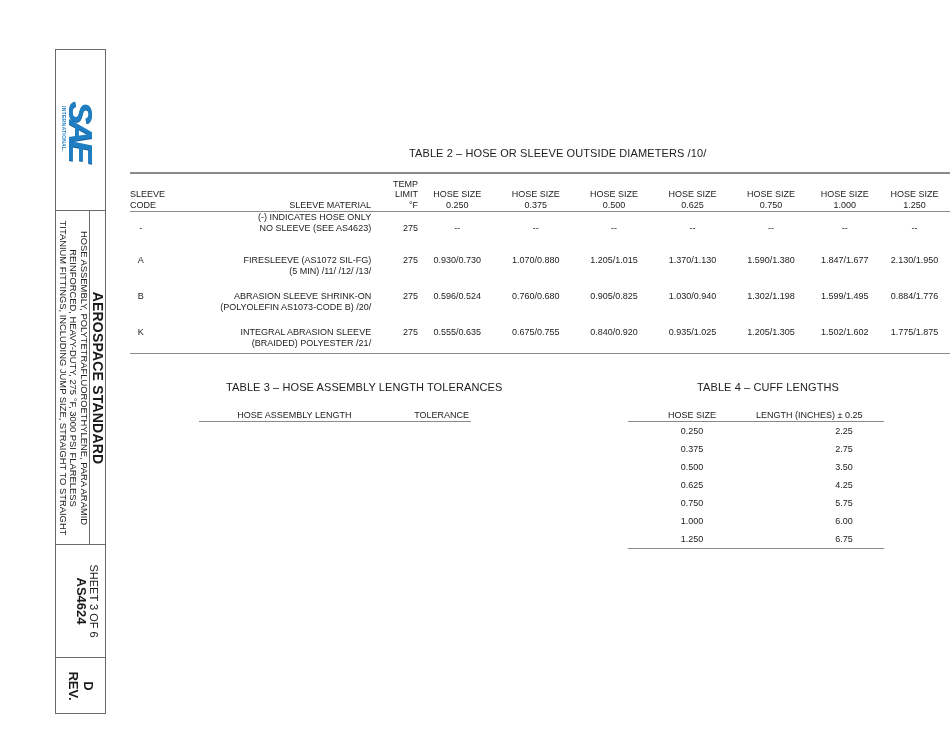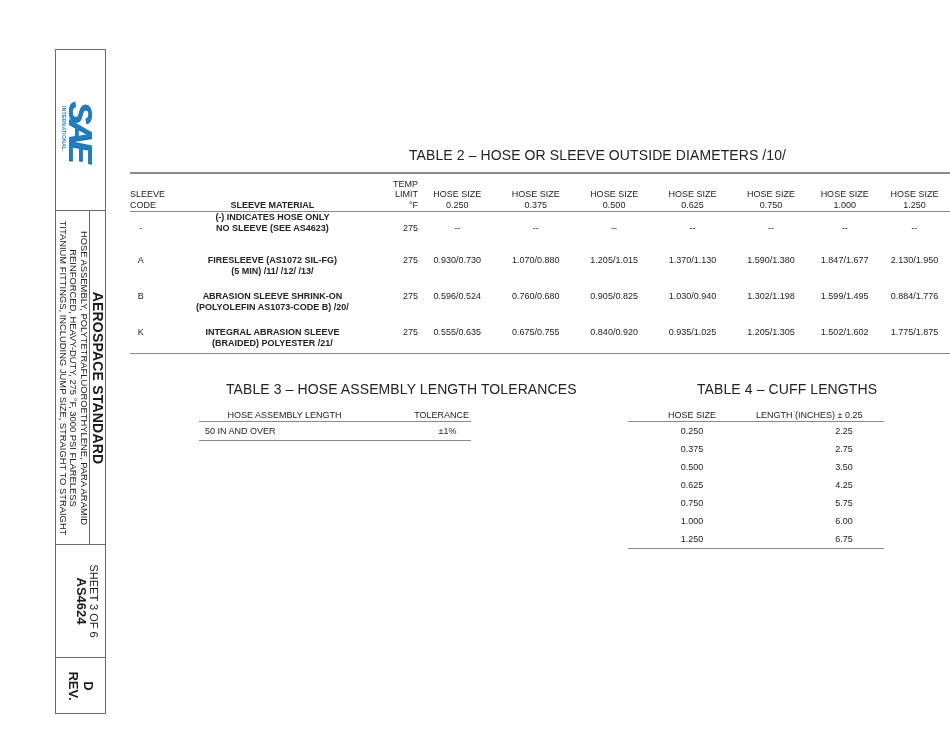--- a/index.html
+++ b/index.html
@@ -35,30 +35,30 @@
   }
   .logo-sub { font-size: 5px; font-weight: bold; color: #1f7ec2; letter-spacing: 0.3px; writing-mode: horizontal-tb; }
 
   .std-title { font-weight: bold; font-size: 14px; letter-spacing: 0.2px; }
   .std-desc { font-size: 9.4px; line-height: 10.5px; color: #222; }
   .doc-num { font-weight: bold; font-size: 13px; line-height: 14px; }
   .sheet { font-size: 11px; line-height: 12px; }
   .rev { font-weight: bold; font-size: 13px; line-height: 15px; }
 
   
-  .caption { position: absolute; font-size: 14px; letter-spacing: 0.1px; white-space: nowrap; color: #222; }
+  .caption { position: absolute; font-size: 11px; letter-spacing: 0.1px; white-space: nowrap; color: #222; }
   table { border-collapse: collapse; position: absolute; font-size: 9px; color: #222; }
   td, th { padding: 0; font-weight: normal; white-space: nowrap; }
 
   .t2 { left: 130px; top: 172px; width: 820px; border-top: 2px solid #8a8a8a; border-bottom: 1.5px solid #8a8a8a; }
   .t2 thead th { vertical-align: bottom; padding-bottom: 1px; line-height: 10.5px; border-bottom: 1.5px solid #8a8a8a; height: 36px; }
   .t2 tbody td { vertical-align: top; line-height: 11px; }
   .t2 .c-code { width: 44px; text-align: left; }
   .t2 .c-code-cell { text-align: center; padding-right: 22px; }
-  .t2 .c-mat { width: 200px; text-align: center; font-weight: bold; }
+  .t2 .c-mat { width: 200px; text-align: right; }
   .t2 .c-temp { width: 48px; text-align: right; }
   .t2 .c-size { text-align: center; }
   .t2 .note-row td { height: 26px; }
   .t2 .data-row td { height: 36px; padding-top: 6px; box-sizing: border-box; }
   .t2 .data-row.last td { height: 32px; }
 
   .t3 { left: 199px; top: 409px; width: 272px; border-bottom: 1.5px solid #8a8a8a; }
   .t3 th { text-align: center; border-bottom: 1.5px solid #8a8a8a; height: 12px; line-height: 12px; }
   .t3 th.tol { text-align: right; padding-right: 2px; }
   .t3 td { height: 18px; line-height: 18px; }
@@ -226,24 +226,20 @@
 
 <div class="caption" style="left:226px; top:381px;">TABLE 3 – HOSE ASSEMBLY LENGTH TOLERANCES</div>
 <table class="t3">
   <thead>
     <tr>
       <th style="padding-left:6px">HOSE ASSEMBLY LENGTH</th>
       <th class="tol">TOLERANCE</th>
     </tr>
   </thead>
   <tbody>
-    <tr>
-      <td style="padding-left:6px">50 IN AND OVER</td>
-      <td class="tol">±1%</td>
-    </tr>
   </tbody>
 </table>
 
 <div class="caption" style="left:697px; top:381px;">TABLE 4 – CUFF LENGTHS</div>
 <table class="t4">
   <thead>
     <tr>
       <th class="hs">HOSE SIZE</th>
       <th class="len">LENGTH (INCHES) ± 0.25</th>
     </tr>

